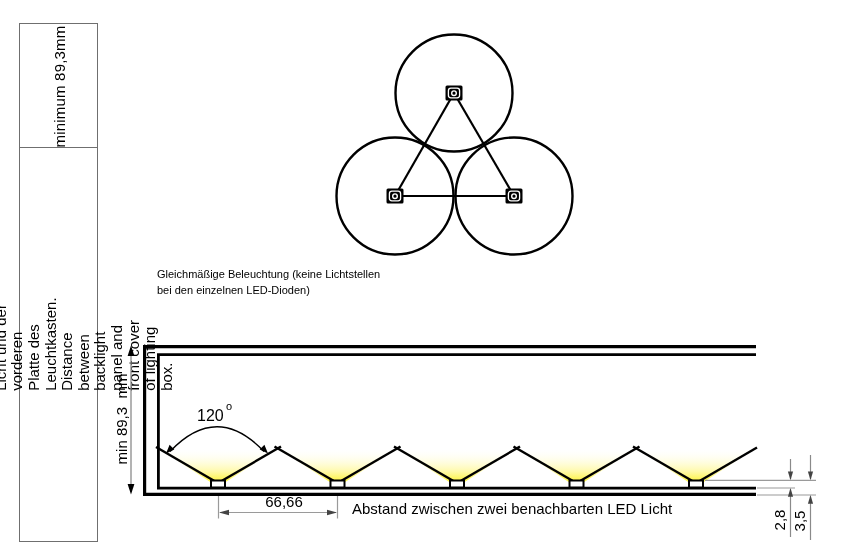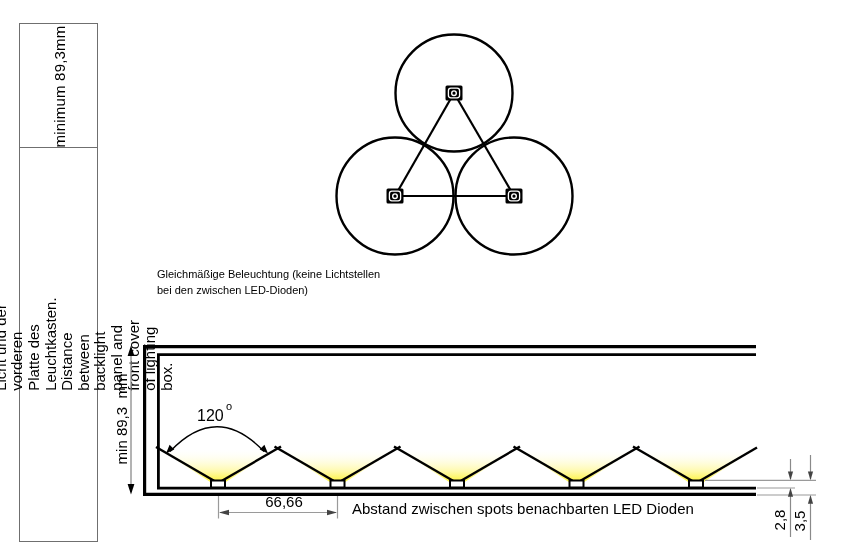--- a/index.html
+++ b/index.html
@@ -65,21 +65,21 @@
     <g transform="translate(514,196)">
       <rect x="-8.5" y="-7.5" width="17" height="15" rx="1.5" fill="#000"></rect>
       <rect x="-5.6" y="-4.8" width="11.2" height="9.6" rx="2.5" fill="none" stroke="#fff" stroke-width="1.3"></rect>
       <circle cx="0" cy="0.2" r="2.3" fill="none" stroke="#fff" stroke-width="1.4"></circle>
     </g>
   </g>
 </svg>
 
 <div class="note">
   <div>Gleichmäßige Beleuchtung (keine Lichtstellen</div>
-  <div>bei den zwischen LED-Dioden)</div>
+  <div>bei den einzelnen LED-Dioden)</div>
 </div>
 
 <svg class="abs" style="left:100px;top:335px;" width="750" height="219" viewBox="100 335 750 219">
   <defs>
     <linearGradient id="coneGrad" gradientUnits="userSpaceOnUse" x1="0" y1="487" x2="0" y2="448">
       <stop offset="0" stop-color="#FBF000" stop-opacity="1"></stop>
       <stop offset="0.4" stop-color="#FFF9A0" stop-opacity="0.9"></stop>
       <stop offset="1" stop-color="#FFFFFF" stop-opacity="0"></stop>
     </linearGradient>
   </defs>
@@ -154,14 +154,14 @@
     <polygon points="810.5,480.3 807.9,471.5 813.1,471.5" fill="#444"></polygon>
     <line x1="810.5" y1="496.5" x2="810.5" y2="540" stroke="#8a8a8a" stroke-width="1.2"></line>
     <polygon points="810.5,495 807.9,503.8 813.1,503.8" fill="#444"></polygon>
 
     <text transform="translate(785,520) rotate(-90)" text-anchor="middle" font-size="15">2,8</text>
     <text transform="translate(805,521) rotate(-90)" text-anchor="middle" font-size="15">3,5</text>
   </g>
 </svg>
 
 <div class="caption">
-  <div>Abstand zwischen spots benachbarten LED Dioden</div>
+  <div>Abstand zwischen zwei benachbarten LED Licht</div>
 </div>
 
 </body></html>

